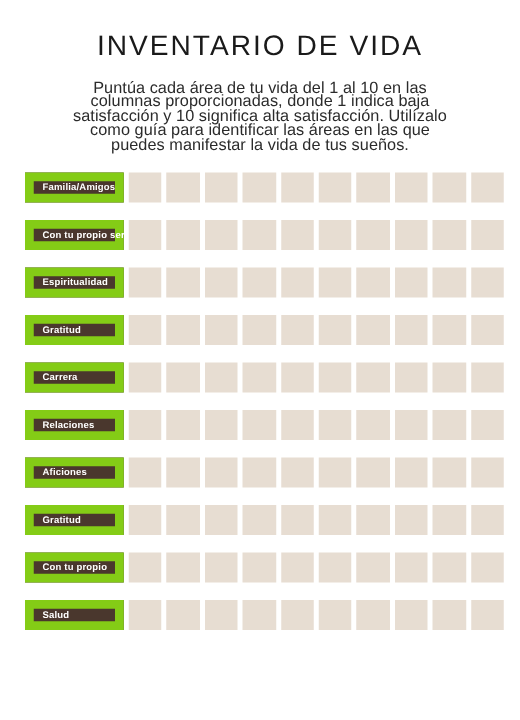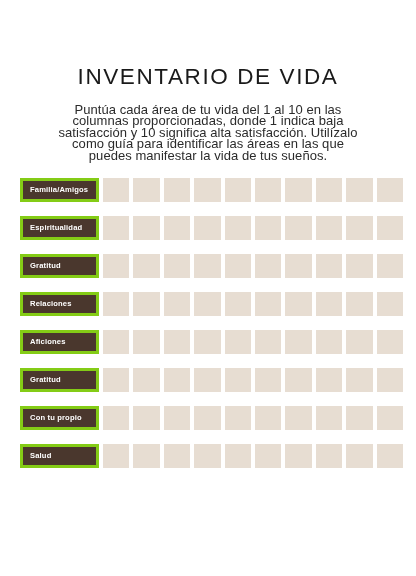--- a/index.html
+++ b/index.html
@@ -18,21 +18,20 @@
   #page {
     width: 416px;
     height: 576px;
     position: relative;
     background: #ffffff;
   }
 
   
   #header {
     padding-top: 26px;
-    margin-top: 40px;
   }
 
   #page-title {
     text-align: center;
     font-family: "Liberation Sans", sans-serif;
     font-size: 22.5px;
     font-weight: 400;
     letter-spacing: 1.6px;
     color: #1a1a1a;
     line-height: 1;
@@ -67,21 +66,21 @@
   }
   .table-row:last-child {
     margin-bottom: 0;
   }
 
   .row-label {
     width: 79px;
     height: 24px;
     box-sizing: border-box;
     background: #4a372d;
-    border: 3px solid #84cc16;
+    border: 7px solid #84cc16;
     display: flex;
     align-items: center;
     padding-left: 7px;
     flex: 0 0 79px;
   }
 
   .row-label-text {
     font-family: "Liberation Sans", sans-serif;
     font-size: 7.6px;
     font-weight: bold;
@@ -132,20 +131,37 @@
           <div class="score-cell"></div>
           <div class="score-cell"></div>
           <div class="score-cell"></div>
           <div class="score-cell"></div>
           <div class="score-cell"></div>
           <div class="score-cell"></div>
         </div>
       </div>
       <div class="table-row">
         <div class="row-label">
+          <span class="row-label-text">Con tu propio ser</span>
+        </div>
+        <div class="row-cells">
+          <div class="score-cell"></div>
+          <div class="score-cell"></div>
+          <div class="score-cell"></div>
+          <div class="score-cell"></div>
+          <div class="score-cell"></div>
+          <div class="score-cell"></div>
+          <div class="score-cell"></div>
+          <div class="score-cell"></div>
+          <div class="score-cell"></div>
+          <div class="score-cell"></div>
+        </div>
+      </div>
+      <div class="table-row">
+        <div class="row-label">
           <span class="row-label-text">Espiritualidad</span>
         </div>
         <div class="row-cells">
           <div class="score-cell"></div>
           <div class="score-cell"></div>
           <div class="score-cell"></div>
           <div class="score-cell"></div>
           <div class="score-cell"></div>
           <div class="score-cell"></div>
           <div class="score-cell"></div>
@@ -166,20 +182,37 @@
           <div class="score-cell"></div>
           <div class="score-cell"></div>
           <div class="score-cell"></div>
           <div class="score-cell"></div>
           <div class="score-cell"></div>
           <div class="score-cell"></div>
         </div>
       </div>
       <div class="table-row">
         <div class="row-label">
+          <span class="row-label-text">Carrera</span>
+        </div>
+        <div class="row-cells">
+          <div class="score-cell"></div>
+          <div class="score-cell"></div>
+          <div class="score-cell"></div>
+          <div class="score-cell"></div>
+          <div class="score-cell"></div>
+          <div class="score-cell"></div>
+          <div class="score-cell"></div>
+          <div class="score-cell"></div>
+          <div class="score-cell"></div>
+          <div class="score-cell"></div>
+        </div>
+      </div>
+      <div class="table-row">
+        <div class="row-label">
           <span class="row-label-text">Relaciones</span>
         </div>
         <div class="row-cells">
           <div class="score-cell"></div>
           <div class="score-cell"></div>
           <div class="score-cell"></div>
           <div class="score-cell"></div>
           <div class="score-cell"></div>
           <div class="score-cell"></div>
           <div class="score-cell"></div>

